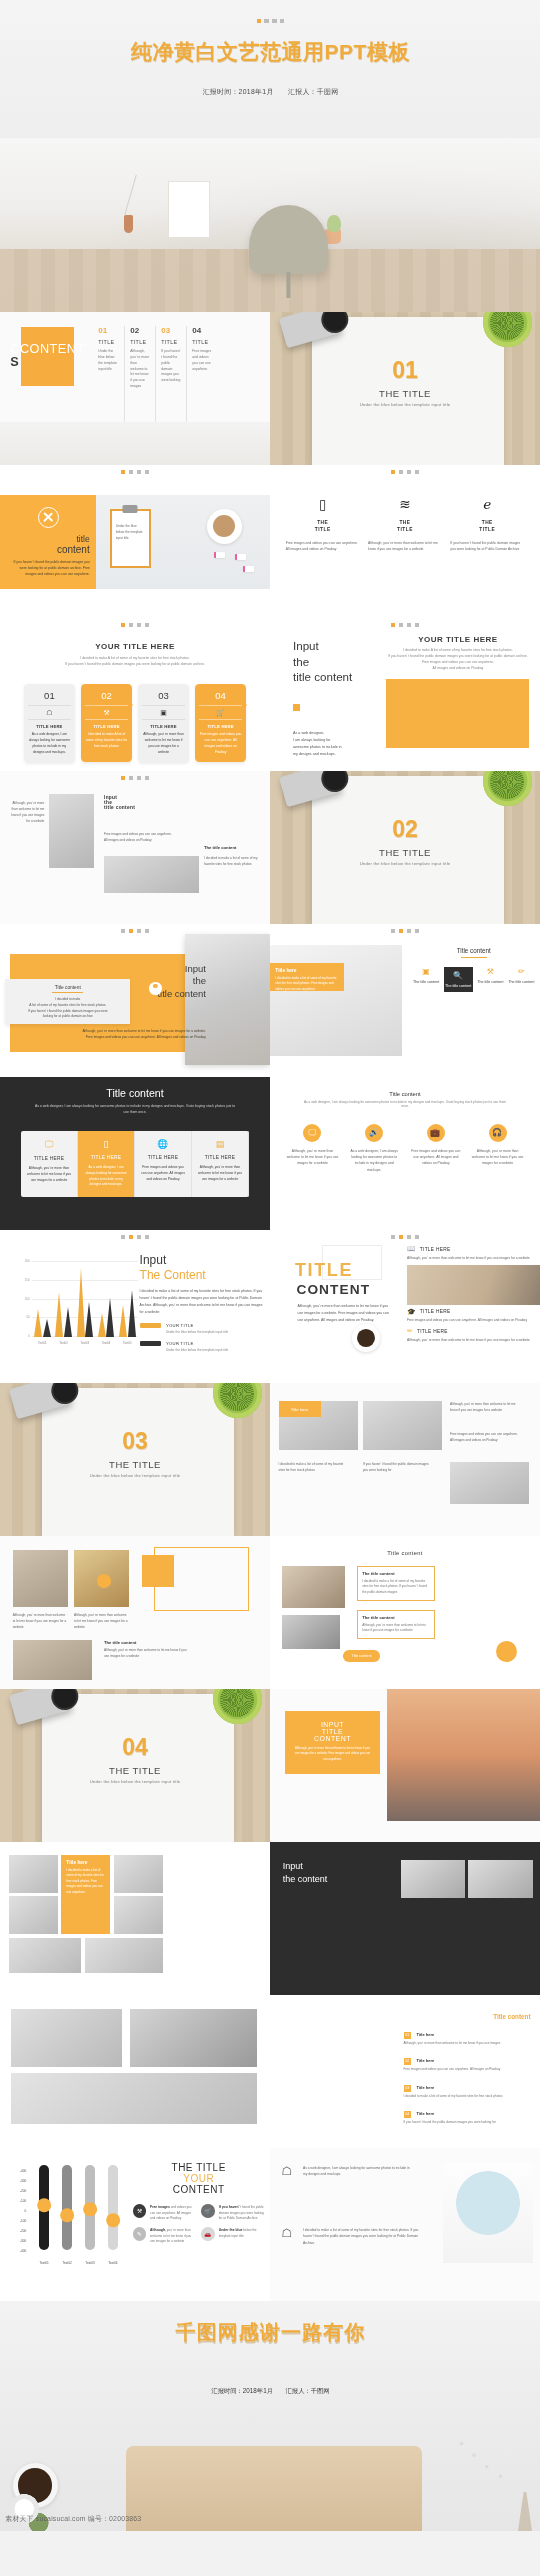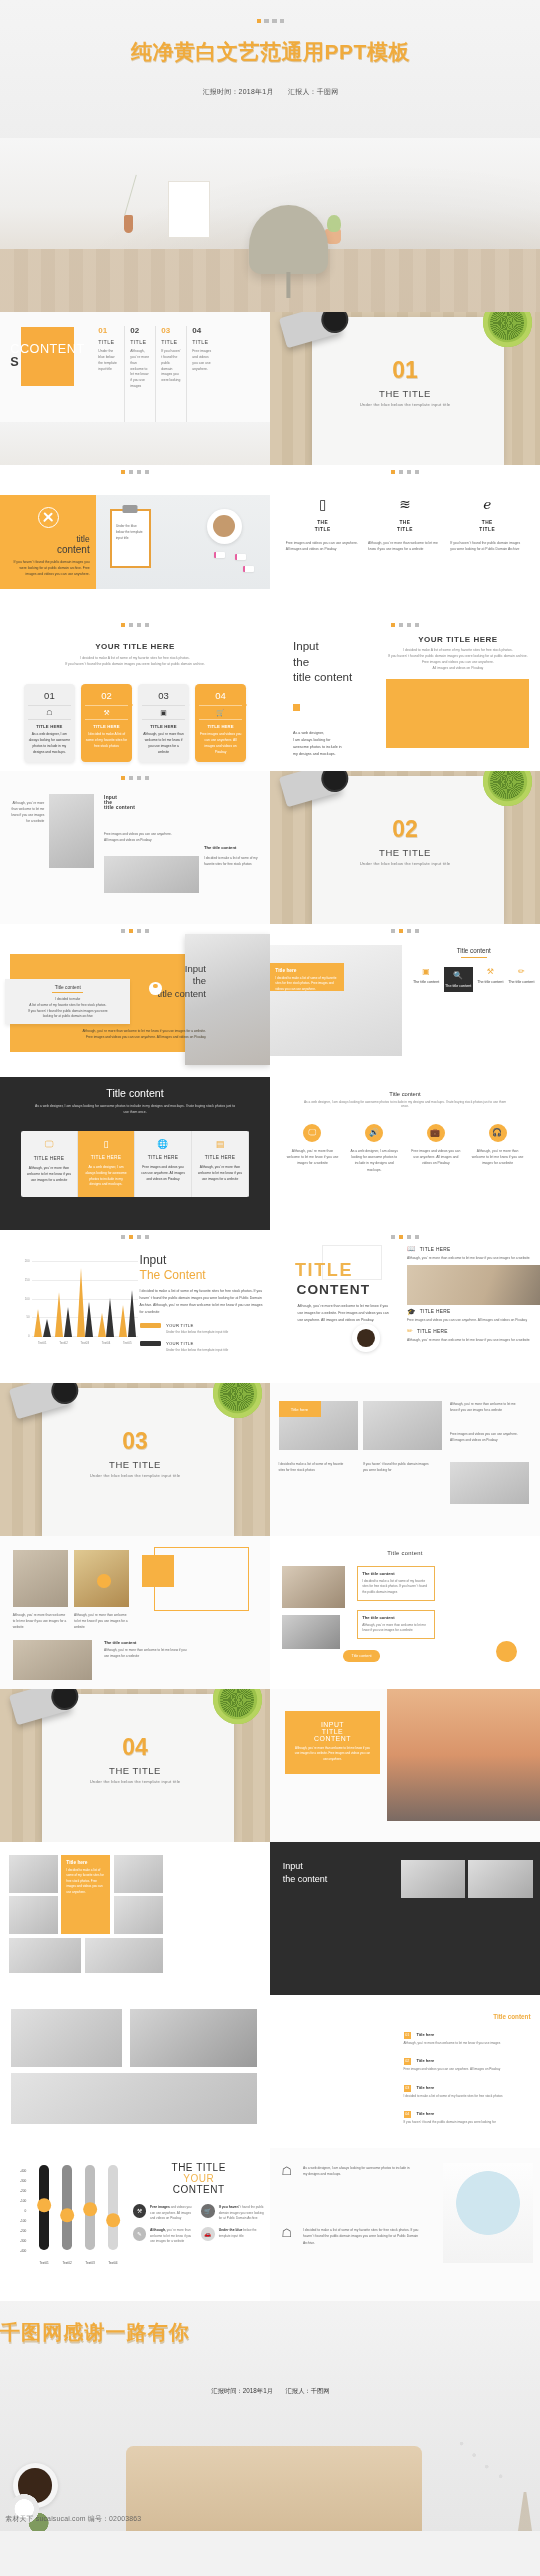--- a/index.html
+++ b/index.html
@@ -286,21 +286,21 @@
   .pers .ico { position:absolute; left:11.6px; top:16px; font-size:11.6px; color:#555; }
   .pers .bd { position:absolute; left:33px; top:17px; width:111px; font-size:3.3px; line-height:1.9; color:#666; }
   .pers .bd2 { position:absolute; left:33px; top:79px; width:116px; font-size:3.3px; line-height:1.9; color:#666; }
   .pers .ico2 { position:absolute; left:11.6px; top:78px; font-size:11.6px; color:#555; }
   .pers .tree { position:absolute; right:7.4px; top:15px; width:90px; height:100px;
     background: radial-gradient(circle at 50% 40%, #cfe6ef 0 42%, transparent 43%),
                 linear-gradient(180deg,#fdfdfd,#f3f3f3); }
 
   
   .thanks { height:230px; position:relative; background:linear-gradient(180deg,#f3f3f3 0%, #ededed 40%, #e6e6e6 100%); }
-  .thanks .big { text-align:left; padding-top:18px; font-size:20px; font-weight:bold; color:#f0ab3d; text-shadow:0.5px 1.6px 0 rgba(170,120,35,.35); letter-spacing:1.1px; }
+  .thanks .big { text-align:center; padding-top:18px; font-size:20px; font-weight:bold; color:#f0ab3d; text-shadow:0.5px 1.6px 0 rgba(170,120,35,.35); letter-spacing:1.1px; }
   .thanks .meta { text-align:center; margin-top:41px; font-size:6.3px; color:#3a3a3a; }
   .thanks .laptop { position:absolute; left:126px; bottom:0; width:296px; height:85px; background:linear-gradient(180deg,#e3cfb1,#d4bc99); border-radius:7.4px 7.4px 0 0; }
   .thanks .cupb { position:absolute; left:12.7px; bottom:23px; width:45px; height:45px; border-radius:50%; background:#f5f5f5; box-shadow:0 1.1px 4.2px rgba(0,0,0,.12); }
   .thanks .cupb:after { content:""; position:absolute; inset:5.3px; border-radius:50%; background:#3a2618; }
   .thanks .beads { position:absolute; right:24px; bottom:49px; width:63px; height:48px;
     background: radial-gradient(circle at 12% 20%, #dcdcdc 1.6px, transparent 2.1px),
                 radial-gradient(circle at 32% 44%, #dcdcdc 1.6px, transparent 2.1px),
                 radial-gradient(circle at 52% 68%, #dcdcdc 1.6px, transparent 2.1px),
                 radial-gradient(circle at 74% 88%, #dcdcdc 1.6px, transparent 2.1px); }
   .thanks .rose { position:absolute; left:5.3px; bottom:0; width:48px; height:37px;

